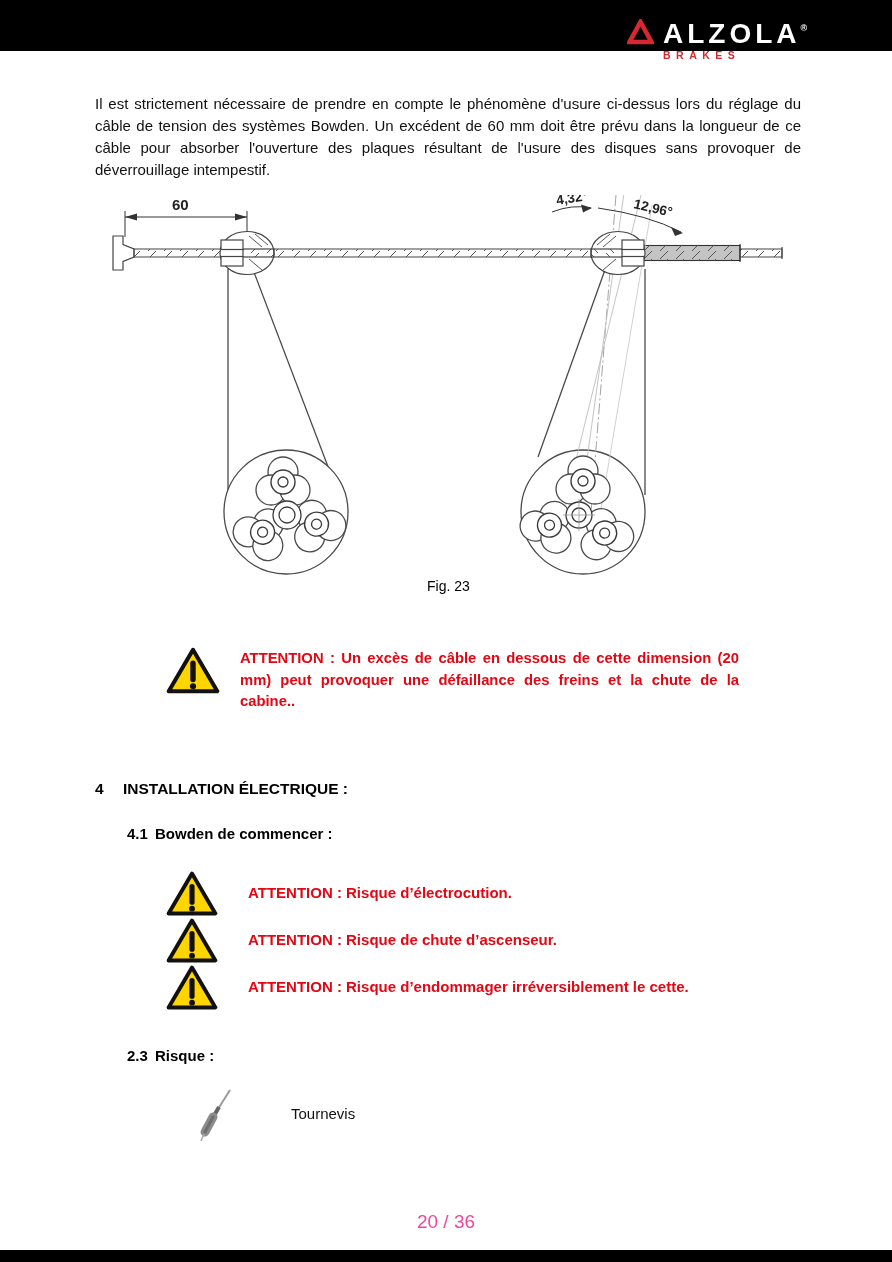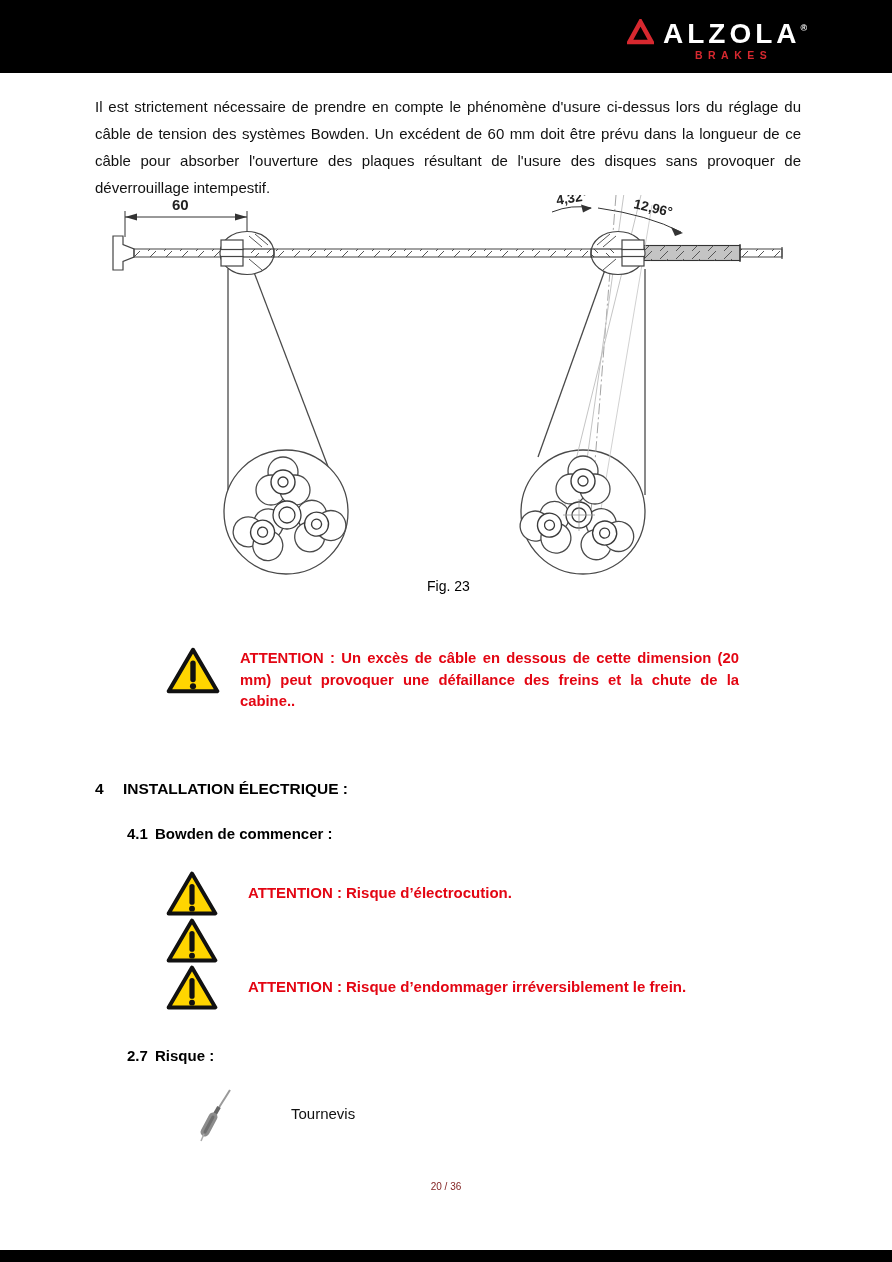--- a/index.html
+++ b/index.html
@@ -8,29 +8,29 @@
     --triangle-yellow:#ffd500;
     --bar-black:#000000;
   }
   *{margin:0;padding:0;box-sizing:border-box;}
   body{background:#777;display:flex;justify-content:center;}
   .page{
     position:relative;width:892px;height:1262px;background:#fff;overflow:hidden;
     font-family:"Liberation Sans", sans-serif;color:#111;
   }
   
-  .header-bar{position:absolute;left:0;top:0;width:892px;height:73px;background:var(--bar-black);}
+  .header-bar{position:absolute;left:0;top:0;width:892px;height:51px;background:var(--bar-black);}
   .logo{position:absolute;left:627px;top:15px;display:flex;align-items:flex-start;}
   .logo-tri{width:27px;height:26px;margin-top:4px;}
   .logo-text{margin-left:9px;}
   .logo-brand{color:#fff;font-weight:bold;font-size:28px;letter-spacing:4px;line-height:27px;white-space:nowrap;}
   .logo-reg{color:#fff;font-size:9px;vertical-align:12px;letter-spacing:0;}
-  .logo-sub{color:var(--brand-red);font-weight:bold;font-size:10.5px;letter-spacing:5.5px;text-align:center;margin-top:2px;padding-right:3px;}
-  
-  .intro{position:absolute;left:95px;top:93px;width:706px;font-size:15px;line-height:27px;text-align:justify;}
+  .logo-sub{color:var(--brand-red);font-weight:bold;font-size:10.5px;letter-spacing:5.5px;text-align:left;margin-top:2px;padding-right:3px;}
+  
+  .intro{position:absolute;left:95px;top:93px;width:706px;font-size:15px;line-height:22px;text-align:justify;}
   
   .figure-svg{position:absolute;left:0;top:195px;}
   .fig-caption{position:absolute;left:427px;top:578px;font-size:14px;color:#000000;}
   .svg-label{font-family:"Liberation Sans",sans-serif;font-weight:bold;fill:#222;}
   
   .warn-icon{position:absolute;}
   .warn-main-text{
     position:absolute;left:240px;top:648px;width:499px;
     color:var(--warning-red);font-weight:bold;font-size:14.8px;line-height:21.5px;text-align:justify;
   }
@@ -38,21 +38,21 @@
   
   .sec{position:absolute;display:flex;font-weight:bold;color:#000;}
   .sec .num{min-width:28px;}
   .sec-h1{left:95px;top:780px;font-size:15.5px;}
   .sec-h2{left:127px;top:825px;font-size:15px;justify-content:flex-end;}
   .sec-h3{left:127px;top:1047px;font-size:15px;}
   
   .tool-icon{position:absolute;left:196px;top:1086px;}
   .tool-label{position:absolute;left:267px;top:1105px;font-size:15px;color:#111;margin-left:24px;}
   
-  .page-num{position:absolute;left:0;top:1181px;width:100%;text-align:center;font-size:10px;color:#7f1d1d;}
+  .page-num{position:absolute;left:0;top:1211px;width:100%;text-align:center;font-size:19px;color:#ec4899;}
   .footer-bar{position:absolute;left:0;bottom:0;width:892px;height:12px;background:var(--bar-black);}
 </style>
 </head>
 <body>
 
 <div class="page">
 
   <div class="header-bar">
     <div class="logo">
       <svg class="logo-tri" viewBox="0 0 27 26">
@@ -187,30 +187,31 @@
     <path d="M30 19 L30 37" stroke="#111" stroke-width="6" stroke-linecap="round" fill="none"></path>
     <circle cx="30" cy="44.5" r="3.4" fill="#111"></circle>
   </svg>
   <div class="warn-line" style="top:884px;">ATTENTION : Risque d’électrocution.</div>
 
   <svg class="warn-icon" style="left:166px;top:917px;" width="52" height="47" viewBox="0 0 60 54">
     <path d="M30 4 L57 50 L3 50 Z" fill="var(--triangle-yellow)" stroke="#111" stroke-width="4.5" stroke-linejoin="round"></path>
     <path d="M30 19 L30 37" stroke="#111" stroke-width="6" stroke-linecap="round" fill="none"></path>
     <circle cx="30" cy="44.5" r="3.4" fill="#111"></circle>
   </svg>
+  <div class="warn-line" style="top:931px;">ATTENTION : Risque de chute d’ascenseur.</div>
 
   <svg class="warn-icon" style="left:166px;top:964px;" width="52" height="47" viewBox="0 0 60 54">
     <path d="M30 4 L57 50 L3 50 Z" fill="var(--triangle-yellow)" stroke="#111" stroke-width="4.5" stroke-linejoin="round"></path>
     <path d="M30 19 L30 37" stroke="#111" stroke-width="6" stroke-linecap="round" fill="none"></path>
     <circle cx="30" cy="44.5" r="3.4" fill="#111"></circle>
   </svg>
-  <div class="warn-line" style="top:978px;">ATTENTION : Risque d’endommager irréversiblement le frein.</div>
+  <div class="warn-line" style="top:978px;">ATTENTION : Risque d’endommager irréversiblement le cette.</div>
 
   <div class="sec sec-h3">
-    <span class="num">2.7</span>
+    <span class="num">2.3</span>
     <span>Risque :</span>
   </div>
 
   <svg class="tool-icon" width="38" height="58" viewBox="0 0 38 58">
     <line x1="34" y1="4" x2="22" y2="23" stroke="#9a9a9a" stroke-width="2"></line>
     <line x1="23" y1="21" x2="19" y2="28" stroke="#666" stroke-width="4"></line>
     <line x1="17" y1="31" x2="9" y2="46" stroke="#8c8c8c" stroke-width="9" stroke-linecap="round"></line>
     <line x1="17" y1="31" x2="9" y2="46" stroke="#6f6f6f" stroke-width="3" stroke-linecap="round"></line>
     <line x1="8" y1="48" x2="5" y2="55" stroke="#aaa" stroke-width="1.5"></line>
   </svg>

